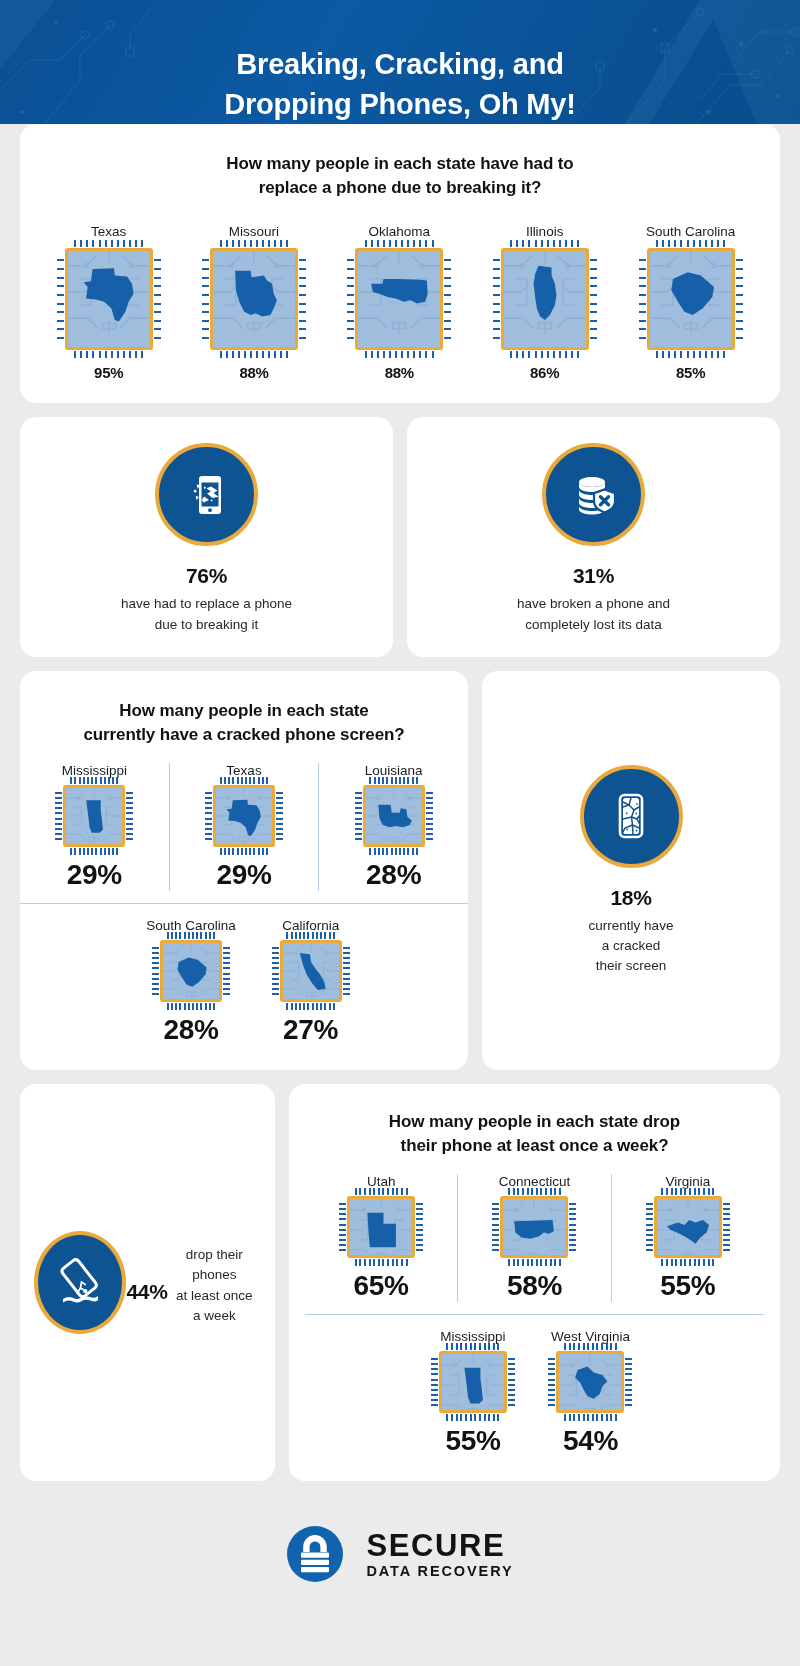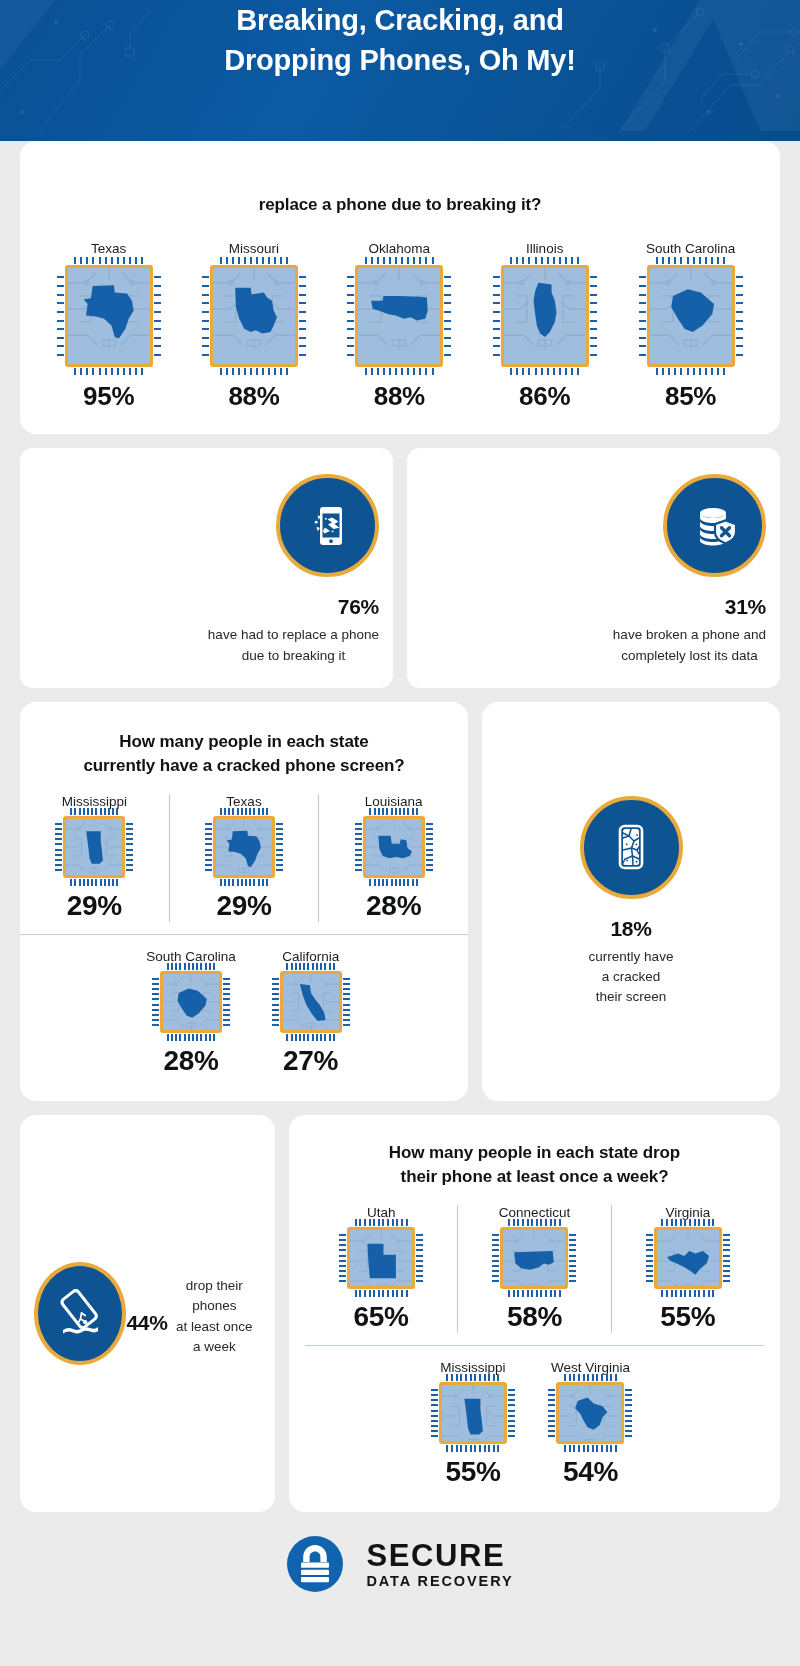--- a/index.html
+++ b/index.html
@@ -9,25 +9,25 @@
     height: 1666px;
     background: #ebebeb;
     font-family: "Liberation Sans", sans-serif;
     overflow: hidden;
   }
 
   
   .header {
     position: relative;
     width: 800px;
-    height: 141px;
+    height: 124px;
     background: linear-gradient(120deg, #0a4f93 0%, #0b5aa3 40%, #0a5296 70%, #084c8c 100%);
     overflow: hidden;
     display: flex;
-    align-items: flex-start;
+    align-items: flex-end;
     justify-content: center;
   }
   .header-circuit { position: absolute; inset: 0; opacity: .45; }
   .header-title {
     position: relative;
     z-index: 2;
     color: #ffffff;
     font-size: 29px;
     font-weight: bold;
     line-height: 1.38;
@@ -88,21 +88,21 @@
     letter-spacing: -.3px;
   }
 
   
   .sec1 { padding: 28px 16px 22px; }
   .sec1 .states { display: flex; justify-content: space-around; margin-top: 24px; }
   .sec1 .st { display: flex; flex-direction: column; align-items: center; }
   .sec1 .state-name { margin-bottom: 9px; }
   .sec1 .chip-wrap { width: 88px; height: 102px; }
   .sec1 .chip { width: 88px; height: 102px; }
-  .sec1 .state-pct { margin-top: 14px; font-size: 26px; }
+  .sec1 .state-pct { margin-top: 14px; font-size: 15px; }
 
   
   .badge {
     border-radius: 50%;
     background: #0e5492;
     border: 4px solid #e9aa3b;
     display: flex;
     align-items: center;
     justify-content: center;
   }
@@ -115,21 +115,21 @@
   }
   .badge-desc {
     font-size: 13.5px;
     color: #26282b;
     text-align: center;
     line-height: 1.5;
   }
 
   
   .sec2 { margin-top: 14px; }
-  .sec2 .card { flex: 1; padding: 26px 14px 22px; display: flex; flex-direction: column; align-items: flex-end; border-radius: 13px; }
+  .sec2 .card { flex: 1; padding: 26px 14px 22px; display: flex; flex-direction: column; align-items: center; }
   .sec2 .badge { width: 103px; height: 103px; }
   .sec2 .badge-pct { margin-top: 18px; }
   .sec2 .badge-desc { margin-top: 6px; }
 
   
   .sec3 { margin-top: 14px; }
   .sec3-left { width: 448px; padding: 28px 0 24px; }
   .sec3-right { flex: 1; padding: 24px 14px; display: flex; flex-direction: column; align-items: center; justify-content: center; }
   .sec3-right .badge { width: 103px; height: 103px; }
   .sec3-right .badge-pct { margin-top: 18px; }
@@ -156,20 +156,21 @@
   .sec4 .chip-wrap, .sec4 .chip { width: 68px; height: 62px; }
   .sec4 .state-pct { margin-top: 12px; }
 
   
   .footer {
     height: 104px;
     display: flex;
     align-items: center;
     justify-content: center;
     gap: 22px;
+    margin-top: 21px;
   }
   .logo-text { display: flex; flex-direction: column; line-height: 1; }
   .logo-secure {
     font-size: 31px;
     font-weight: bold;
     color: #121315;
     letter-spacing: 1.6px;
     font-family: "Liberation Sans", sans-serif;
   }
   .logo-sub {
@@ -223,21 +224,21 @@
   <div class="header-title">
     <span>Breaking, Cracking, and</span><br>
     <span>Dropping Phones, Oh My!</span>
   </div>
 </div>
 
 <div class="page">
 
   <div class="card sec1">
     <div class="sec-title">
-      <br>
+      <span>How many people in each state have had to</span><br>
       <span>replace a phone due to breaking it?</span>
     </div>
     <div class="states" id="sec1-states">
         <div class="st">
           <div class="state-name">Texas</div>
           <div class="chip-wrap">
             <div class="chip">
               <svg class="chip-traces" viewBox="0 0 100 100" preserveAspectRatio="none">
                 <g stroke="#8fb0d2" stroke-width="1.6" fill="none">
                   <path d="M0 18 L22 18 L34 6"></path>

